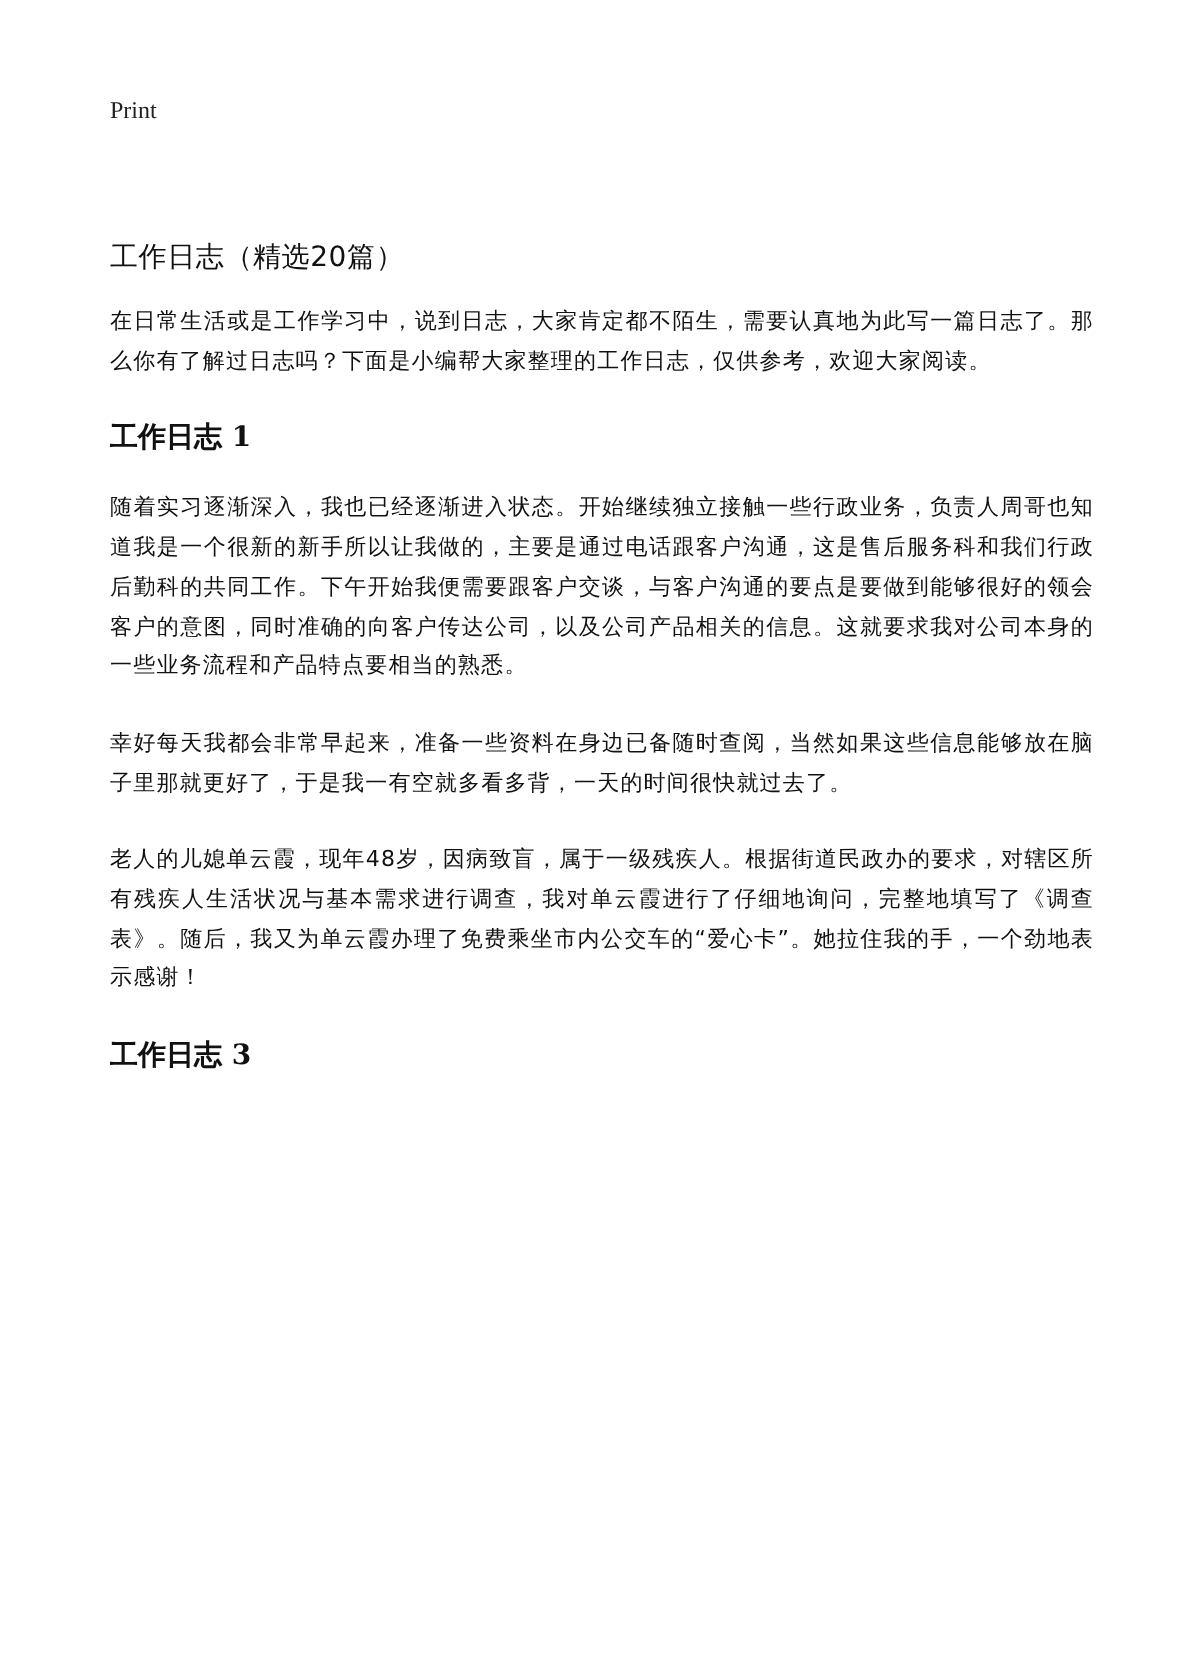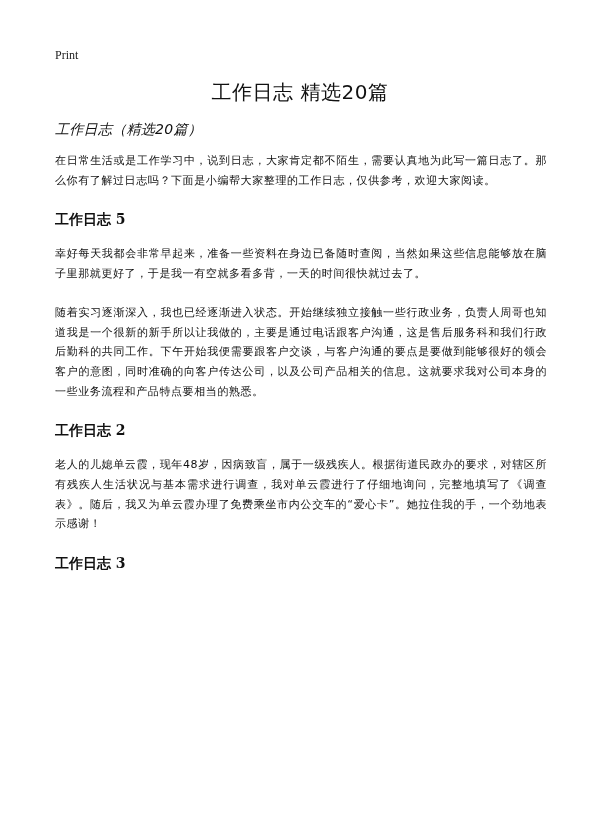--- a/index.html
+++ b/index.html
@@ -45,21 +45,20 @@
     position: absolute;
     left: 55px;
     top: 119px;
     width: 492px;
   }
   .subtitle {
     font-size: 14px;
     line-height: 20px;
     margin: 0 0 12px 0;
     letter-spacing: 0.3px;
-    font-style: italic;
   }
   .para {
     font-size: 11px;
     line-height: 19.7px;
     margin: 0 0 19px 0;
     text-align: justify;
     letter-spacing: 0.6px;
     word-break: break-all;
   }
   .section-heading {
@@ -70,36 +69,34 @@
     margin: 0 0 15px 0;
   }
 </style>
 </head>
 <body>
 
 <div class="page">
 
   <div class="print-label">Print</div>
 
-  <div class="doc-title">工作日志 精选20篇</div>
 
   <div class="content">
 
     <p class="subtitle">工作日志（精选20篇）</p>
 
     <p class="para">在日常生活或是工作学习中，说到日志，大家肯定都不陌生，需要认真地为此写一篇日志了。那么你有了解过日志吗？下面是小编帮大家整理的工作日志，仅供参考，欢迎大家阅读。</p>
 
     <div>
-      <p class="section-heading">工作日志 5</p>
+      <p class="section-heading">工作日志 1</p>
+      <p class="para">随着实习逐渐深入，我也已经逐渐进入状态。开始继续独立接触一些行政业务，负责人周哥也知道我是一个很新的新手所以让我做的，主要是通过电话跟客户沟通，这是售后服务科和我们行政后勤科的共同工作。下午开始我便需要跟客户交谈，与客户沟通的要点是要做到能够很好的领会客户的意图，同时准确的向客户传达公司，以及公司产品相关的信息。这就要求我对公司本身的一些业务流程和产品特点要相当的熟悉。</p>
       <p class="para">幸好每天我都会非常早起来，准备一些资料在身边已备随时查阅，当然如果这些信息能够放在脑子里那就更好了，于是我一有空就多看多背，一天的时间很快就过去了。</p>
-      <p class="para">随着实习逐渐深入，我也已经逐渐进入状态。开始继续独立接触一些行政业务，负责人周哥也知道我是一个很新的新手所以让我做的，主要是通过电话跟客户沟通，这是售后服务科和我们行政后勤科的共同工作。下午开始我便需要跟客户交谈，与客户沟通的要点是要做到能够很好的领会客户的意图，同时准确的向客户传达公司，以及公司产品相关的信息。这就要求我对公司本身的一些业务流程和产品特点要相当的熟悉。</p>
     </div>
 
     <div>
-      <p class="section-heading">工作日志 2</p>
       <p class="para">老人的儿媳单云霞，现年48岁，因病致盲，属于一级残疾人。根据街道民政办的要求，对辖区所有残疾人生活状况与基本需求进行调查，我对单云霞进行了仔细地询问，完整地填写了《调查表》。随后，我又为单云霞办理了免费乘坐市内公交车的“爱心卡”。她拉住我的手，一个劲地表示感谢！</p>
     </div>
 
     <div>
       <p class="section-heading">工作日志 3</p>
     </div>
 
   </div>
 </div>
 

